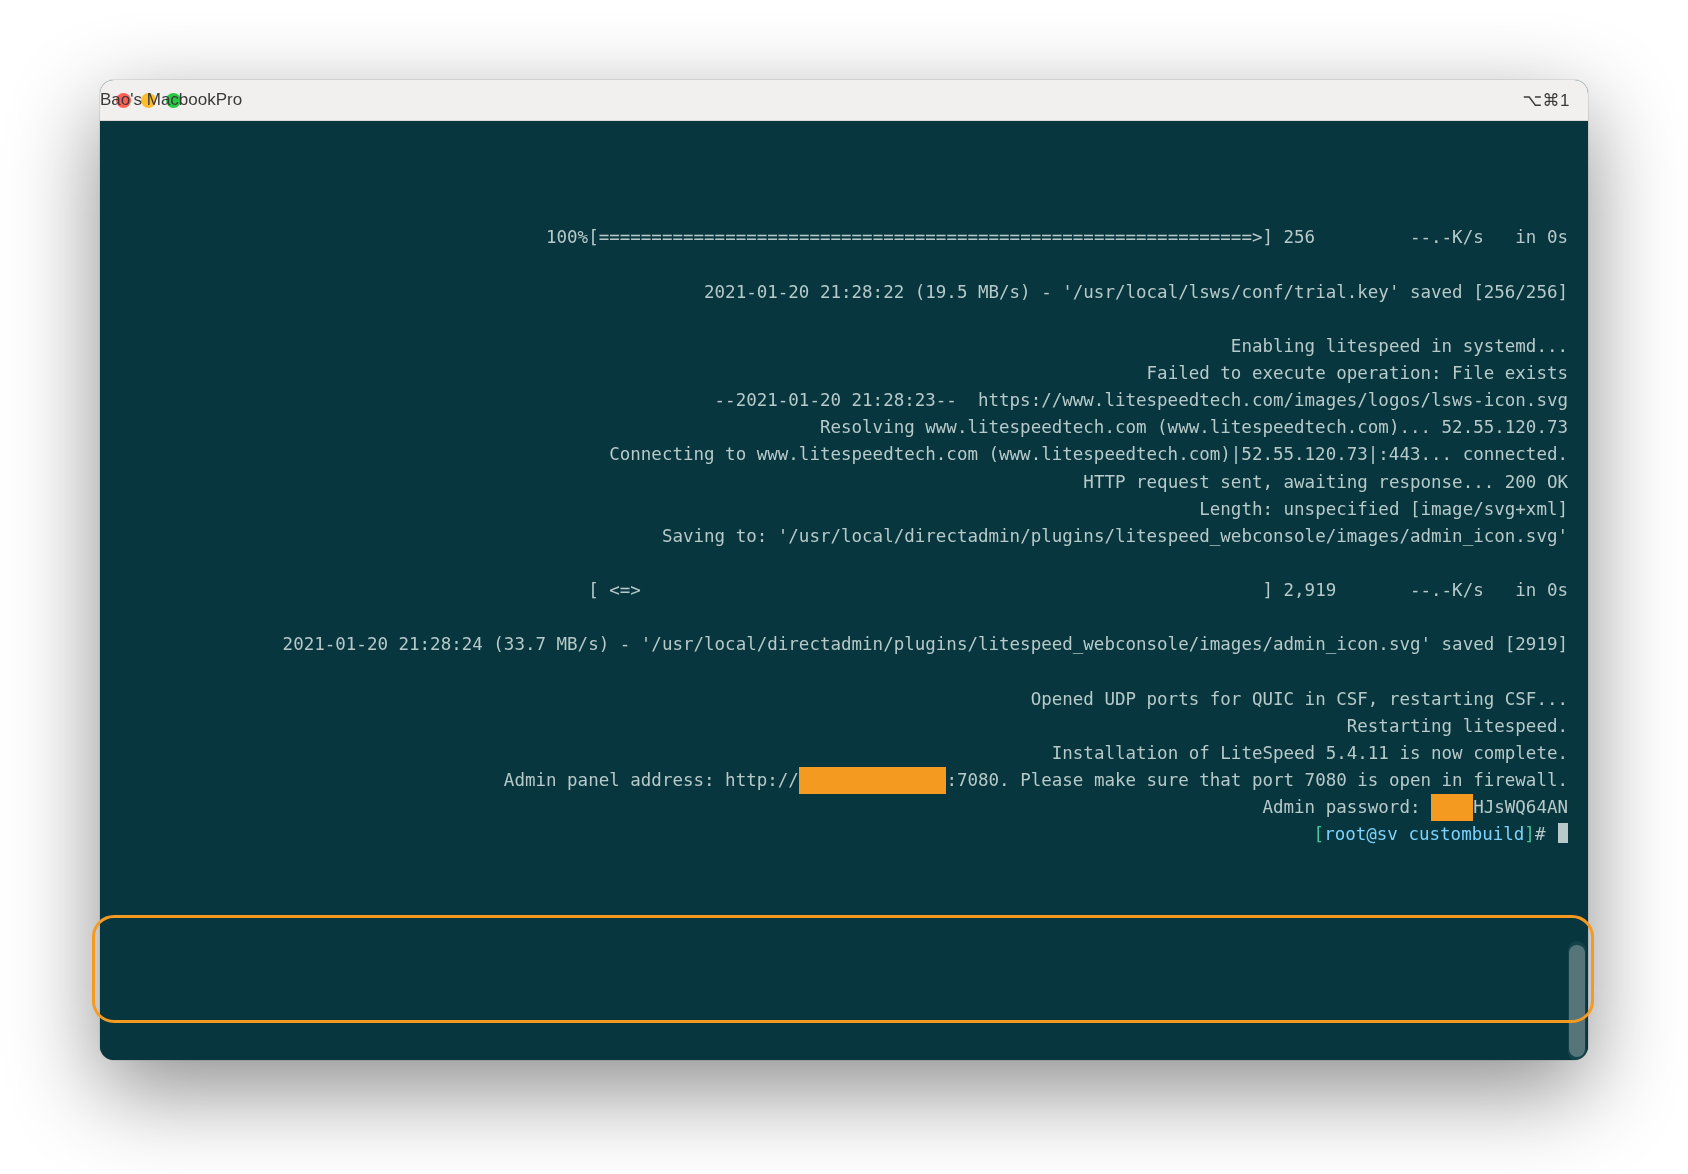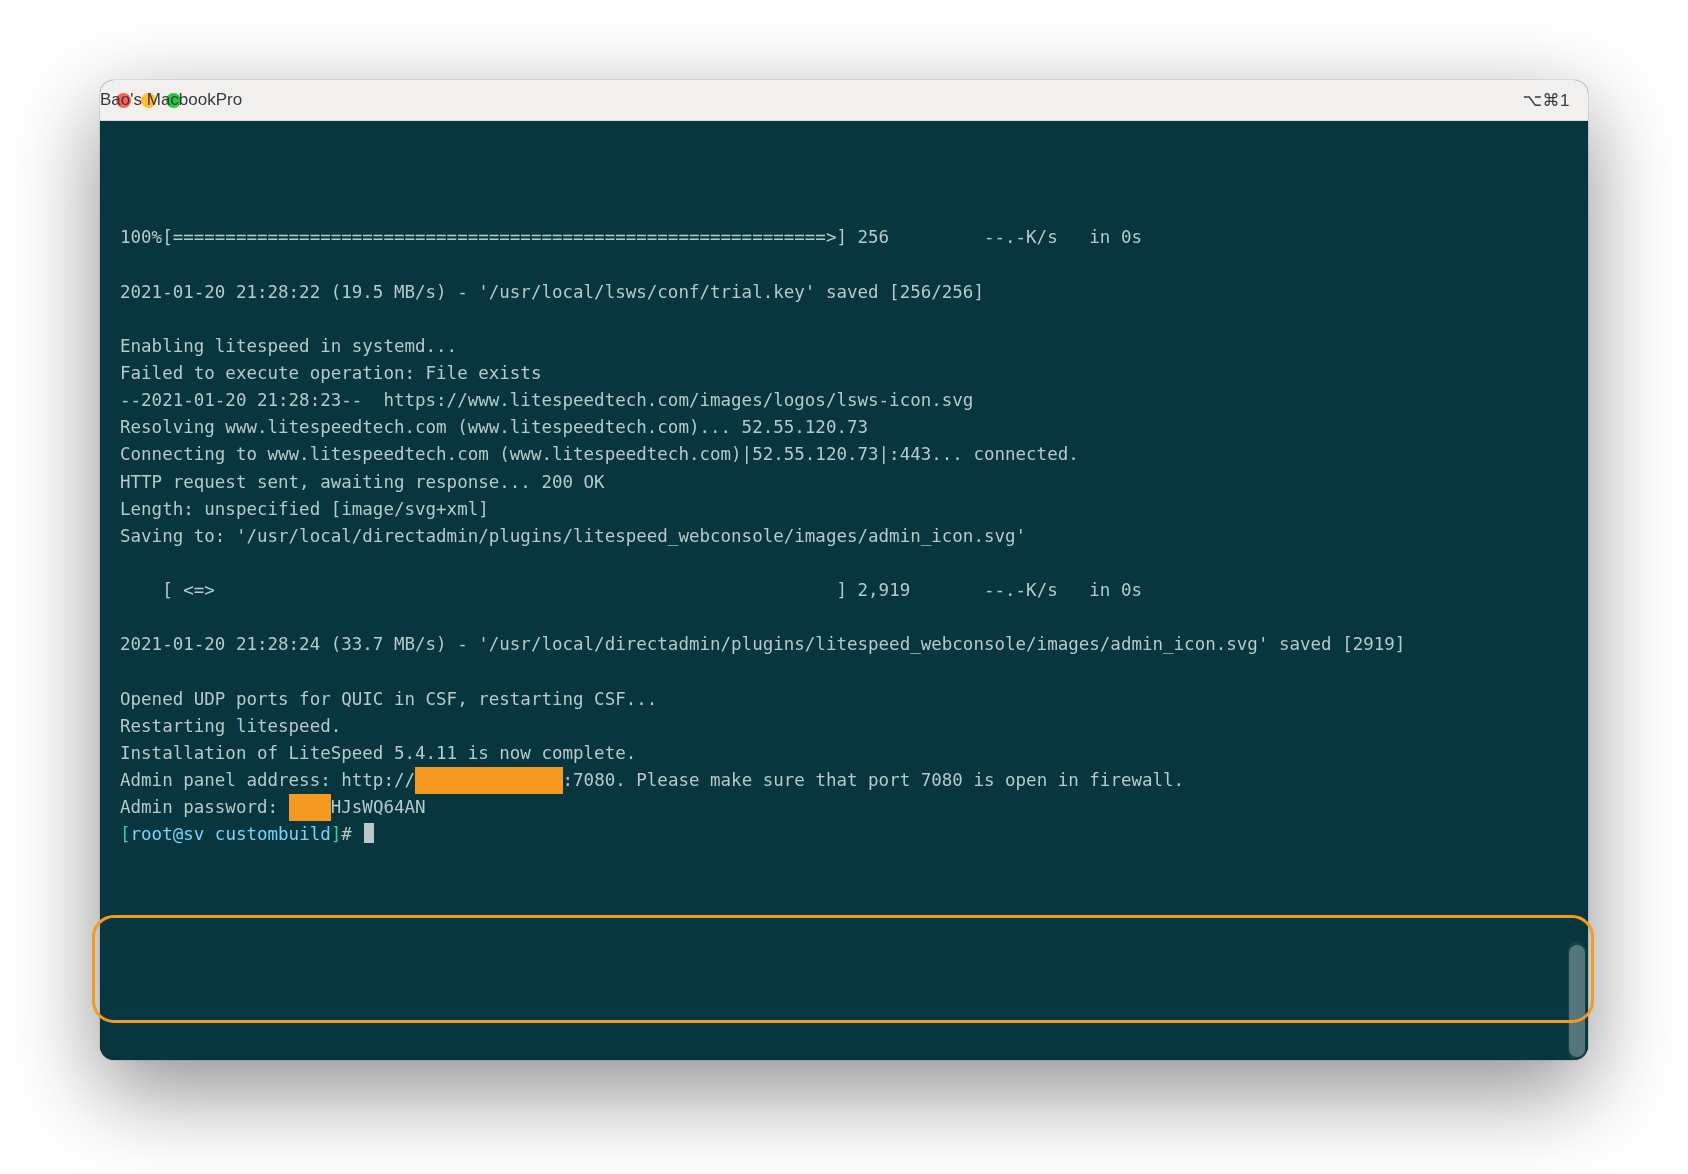--- a/index.html
+++ b/index.html
@@ -67,21 +67,21 @@
     color: #b7c9c9;
     font-family: "Menlo", "Consolas", "DejaVu Sans Mono", monospace;
     font-size: 17.5px;
     line-height: 1.55;
     padding: 22px 20px 20px 20px;
     white-space: pre-wrap;
     word-break: break-all;
     position: relative;
     overflow: hidden;
   }
-  .terminal .line { display: block; }
+  .terminal .line { display: block; text-align: right; }
   .prompt-user   { color: #7dd3fc; }
   .prompt-bracket{ color: #47c79e; }
   .prompt-sign   { color: #b7c9c9; }
   .cursor {
     display: inline-block;
     width: 10px;
     height: 20px;
     background: #b7c9c9;
     vertical-align: -3px;
     margin-left: 2px;

